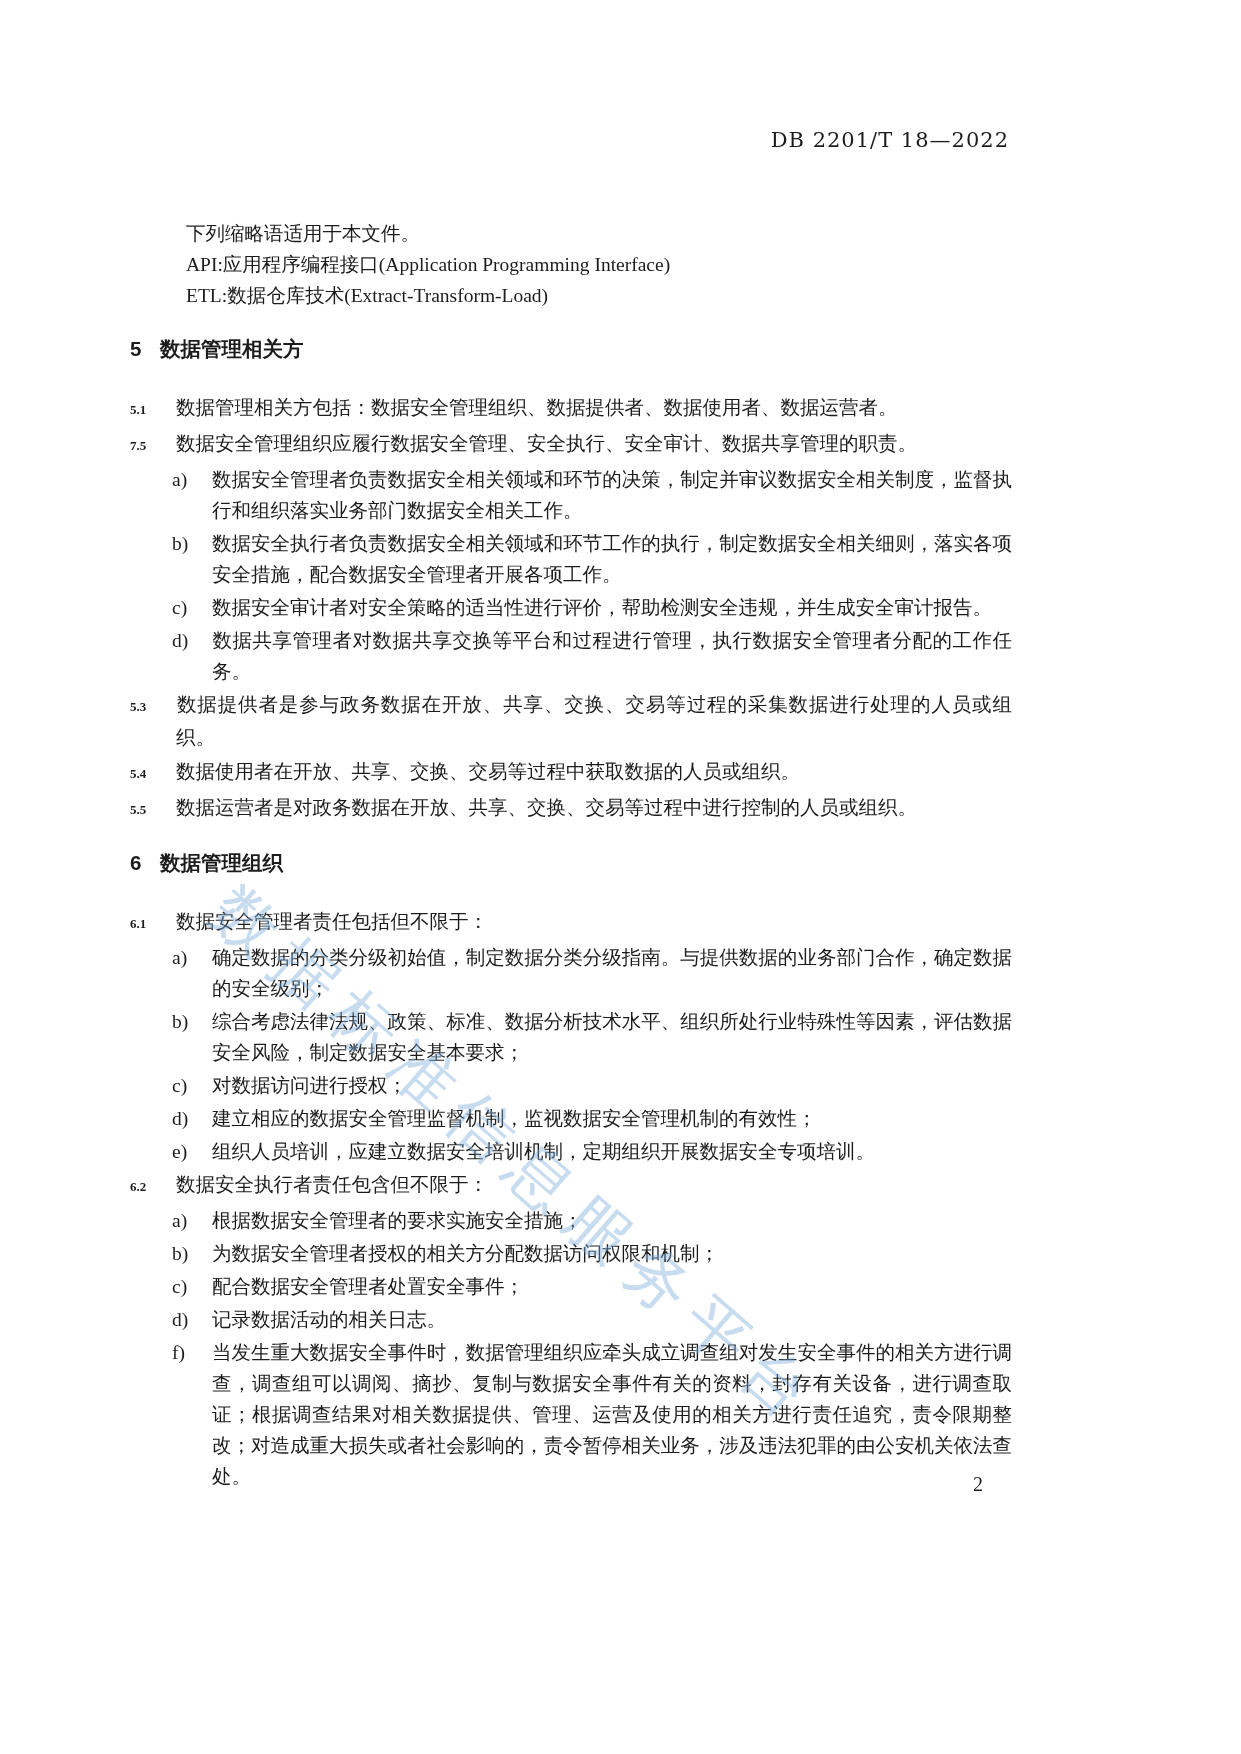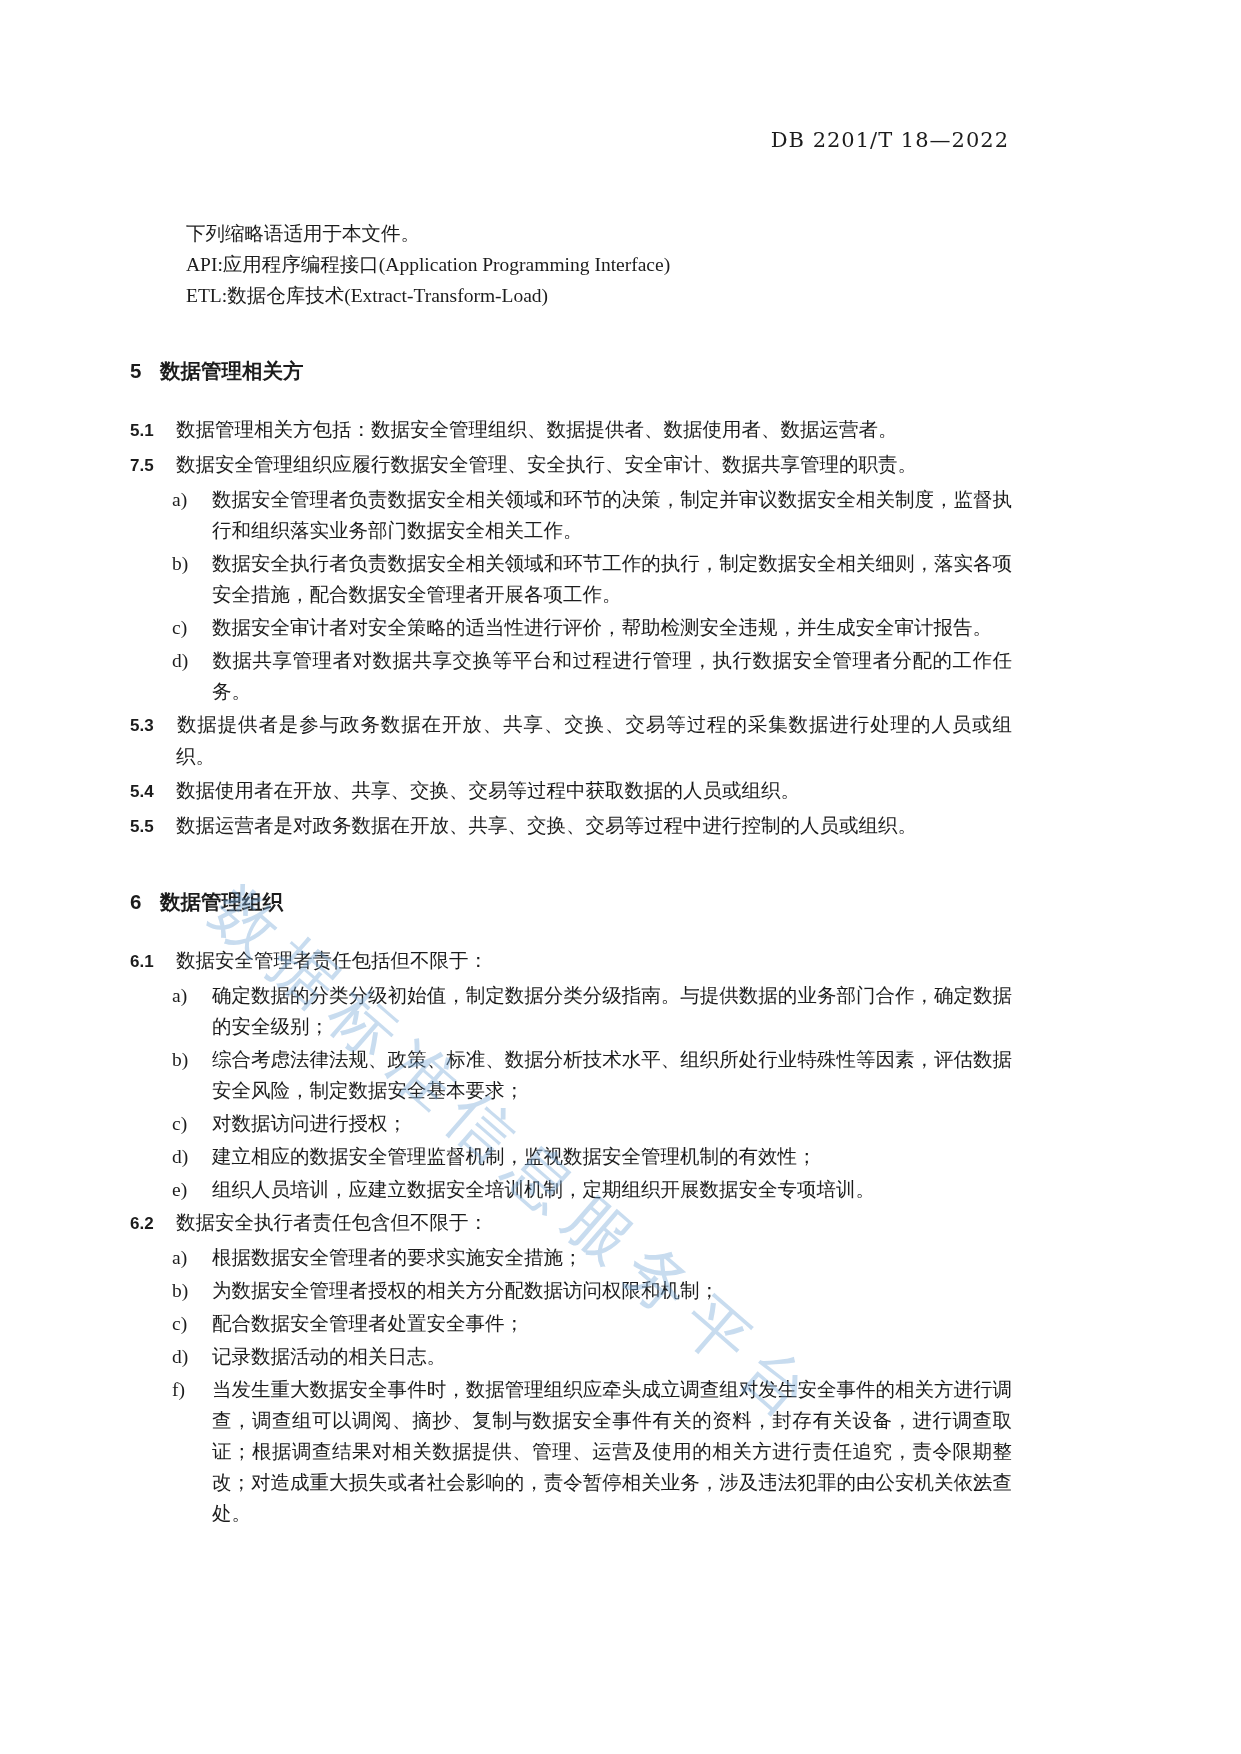--- a/index.html
+++ b/index.html
@@ -26,33 +26,33 @@
     font-size:19.5px;
     line-height:31px;
     text-align:justify;
     z-index:1;
   }
   .intro-line{margin:0 0 0 56px;}
   .section-title{
     font-family:"Liberation Sans","DejaVu Sans",sans-serif;
     font-weight:bold;
     font-size:20.5px;
-    margin:44px 0 28px 0;
+    margin:22px 0 28px 0;
     text-align:left;
   }
   .section-num{display:inline-block;width:30px;}
   .clause{
     margin:0 0 3px 0;
     padding-left:46px;
     text-indent:-46px;
   }
   .clause-num{
     display:inline-block;width:46px;text-indent:0;
-    font-family:Liberation Sans, sans-serif;
-    font-weight:bold;font-size:17px;
+    font-family:Liberation Serif, serif;
+    font-weight:bold;font-size:13px;
   }
   .subitem{
     margin:0 0 2px 42px;
     padding-left:40px;
     text-indent:-40px;
   }
   .subitem-label{display:inline-block;width:40px;text-indent:0;}
   .page-number{
     position:absolute;
     right:258px;bottom:258px;

